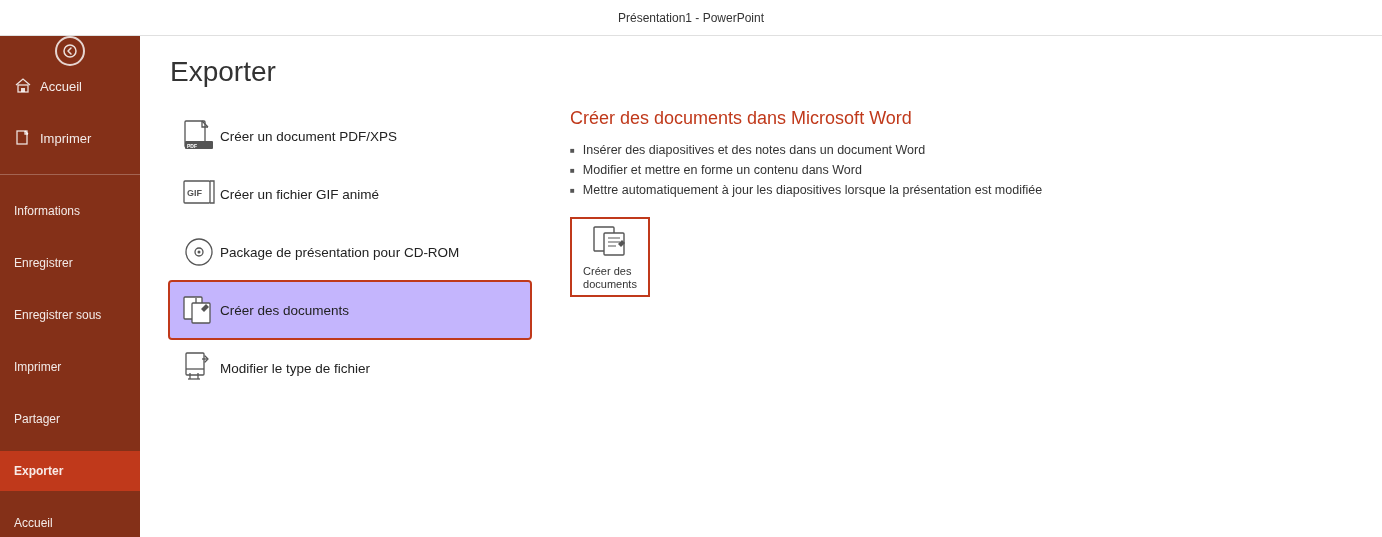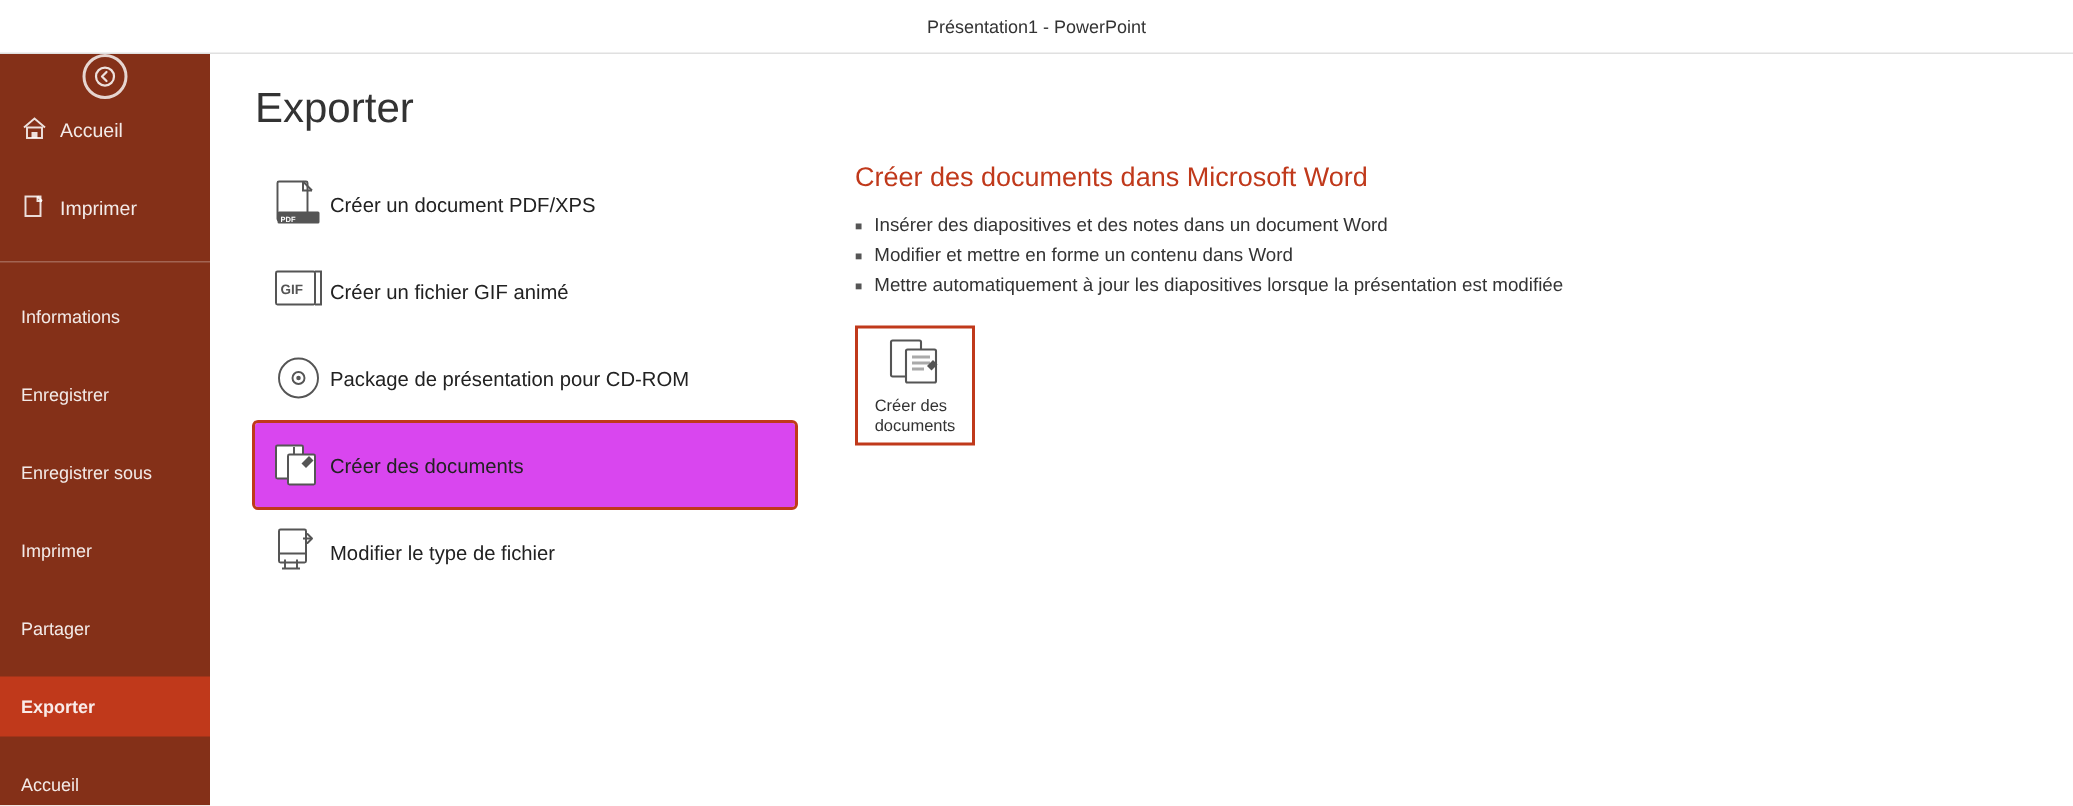--- a/index.html
+++ b/index.html
@@ -139,21 +139,21 @@
     .export-option {
       display: flex;
       align-items: center;
       padding: 10px 12px;
       cursor: pointer;
       gap: 2px;
       border-radius: 2px;
     }
 
     .export-option.selected {
-      background: #d946ef;
+      background: #c4b5fd;
       outline: 2px solid #c0391b;
     }
 
     .export-option-icon {
       width: 36px;
       height: 36px;
       display: flex;
       align-items: center;
       justify-content: flex-start;
       flex-shrink: 0;

